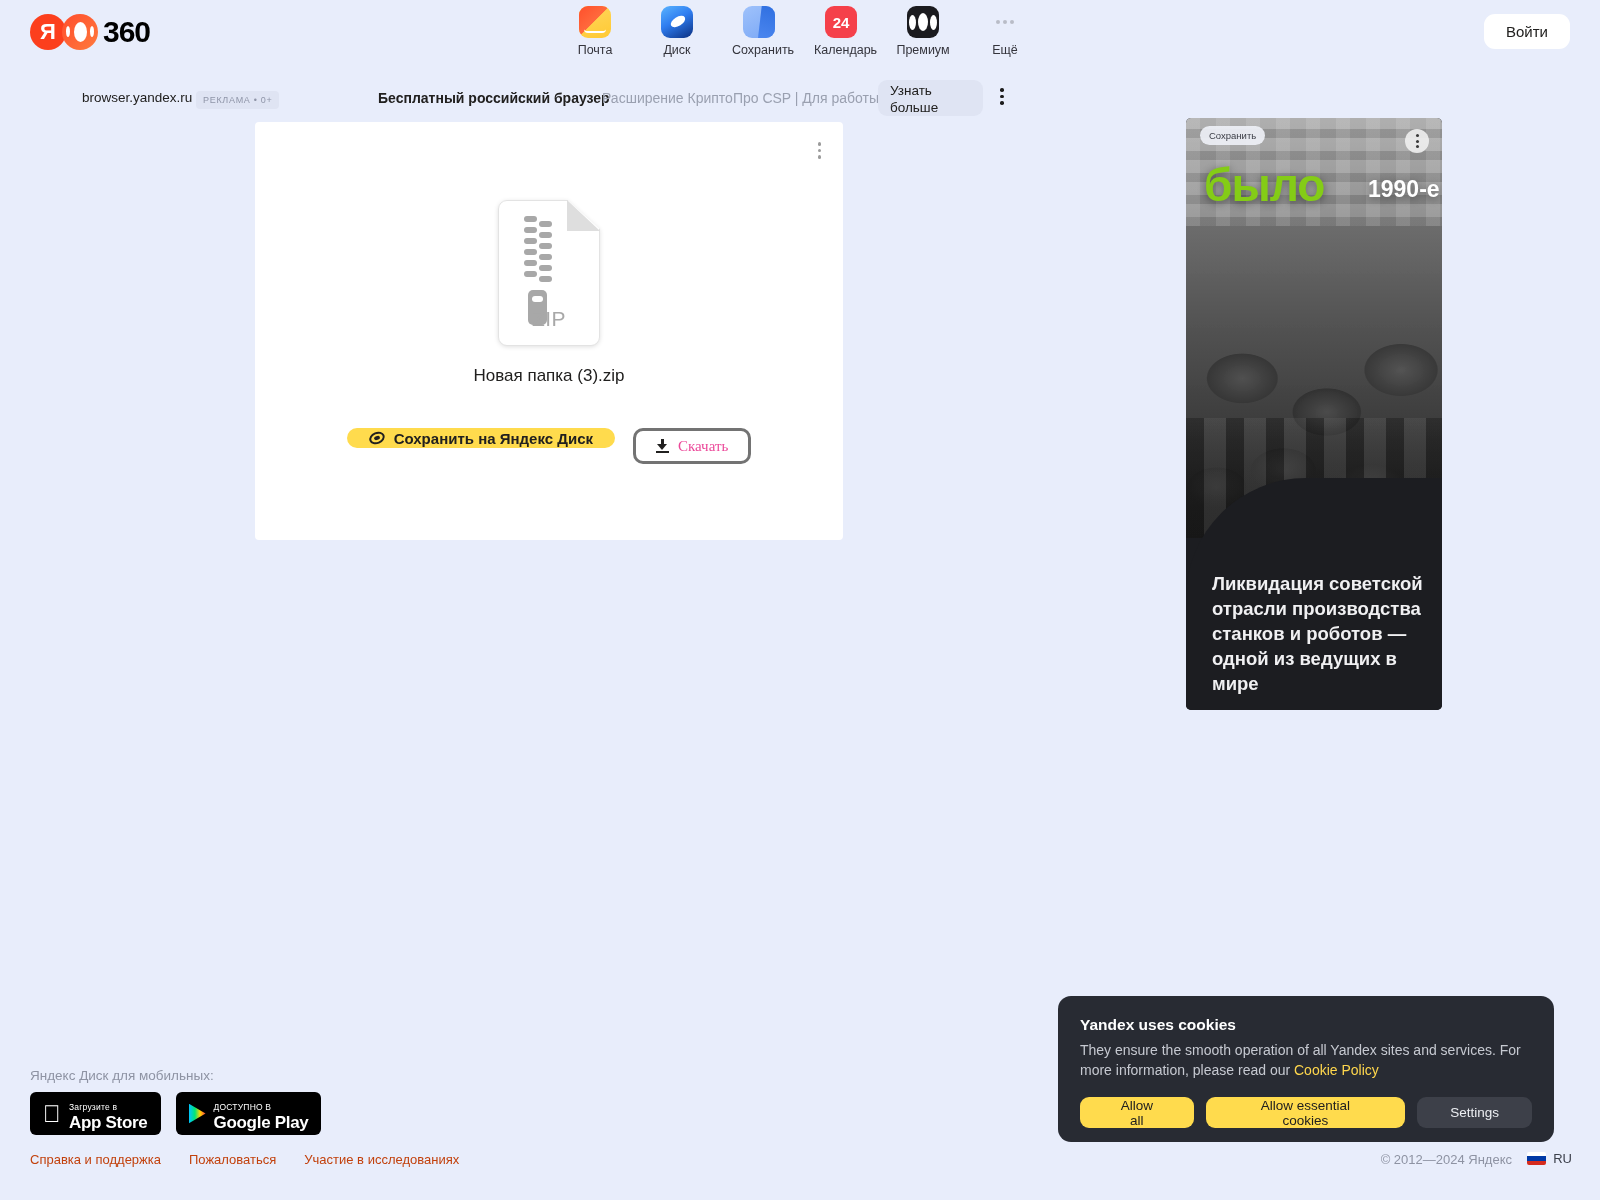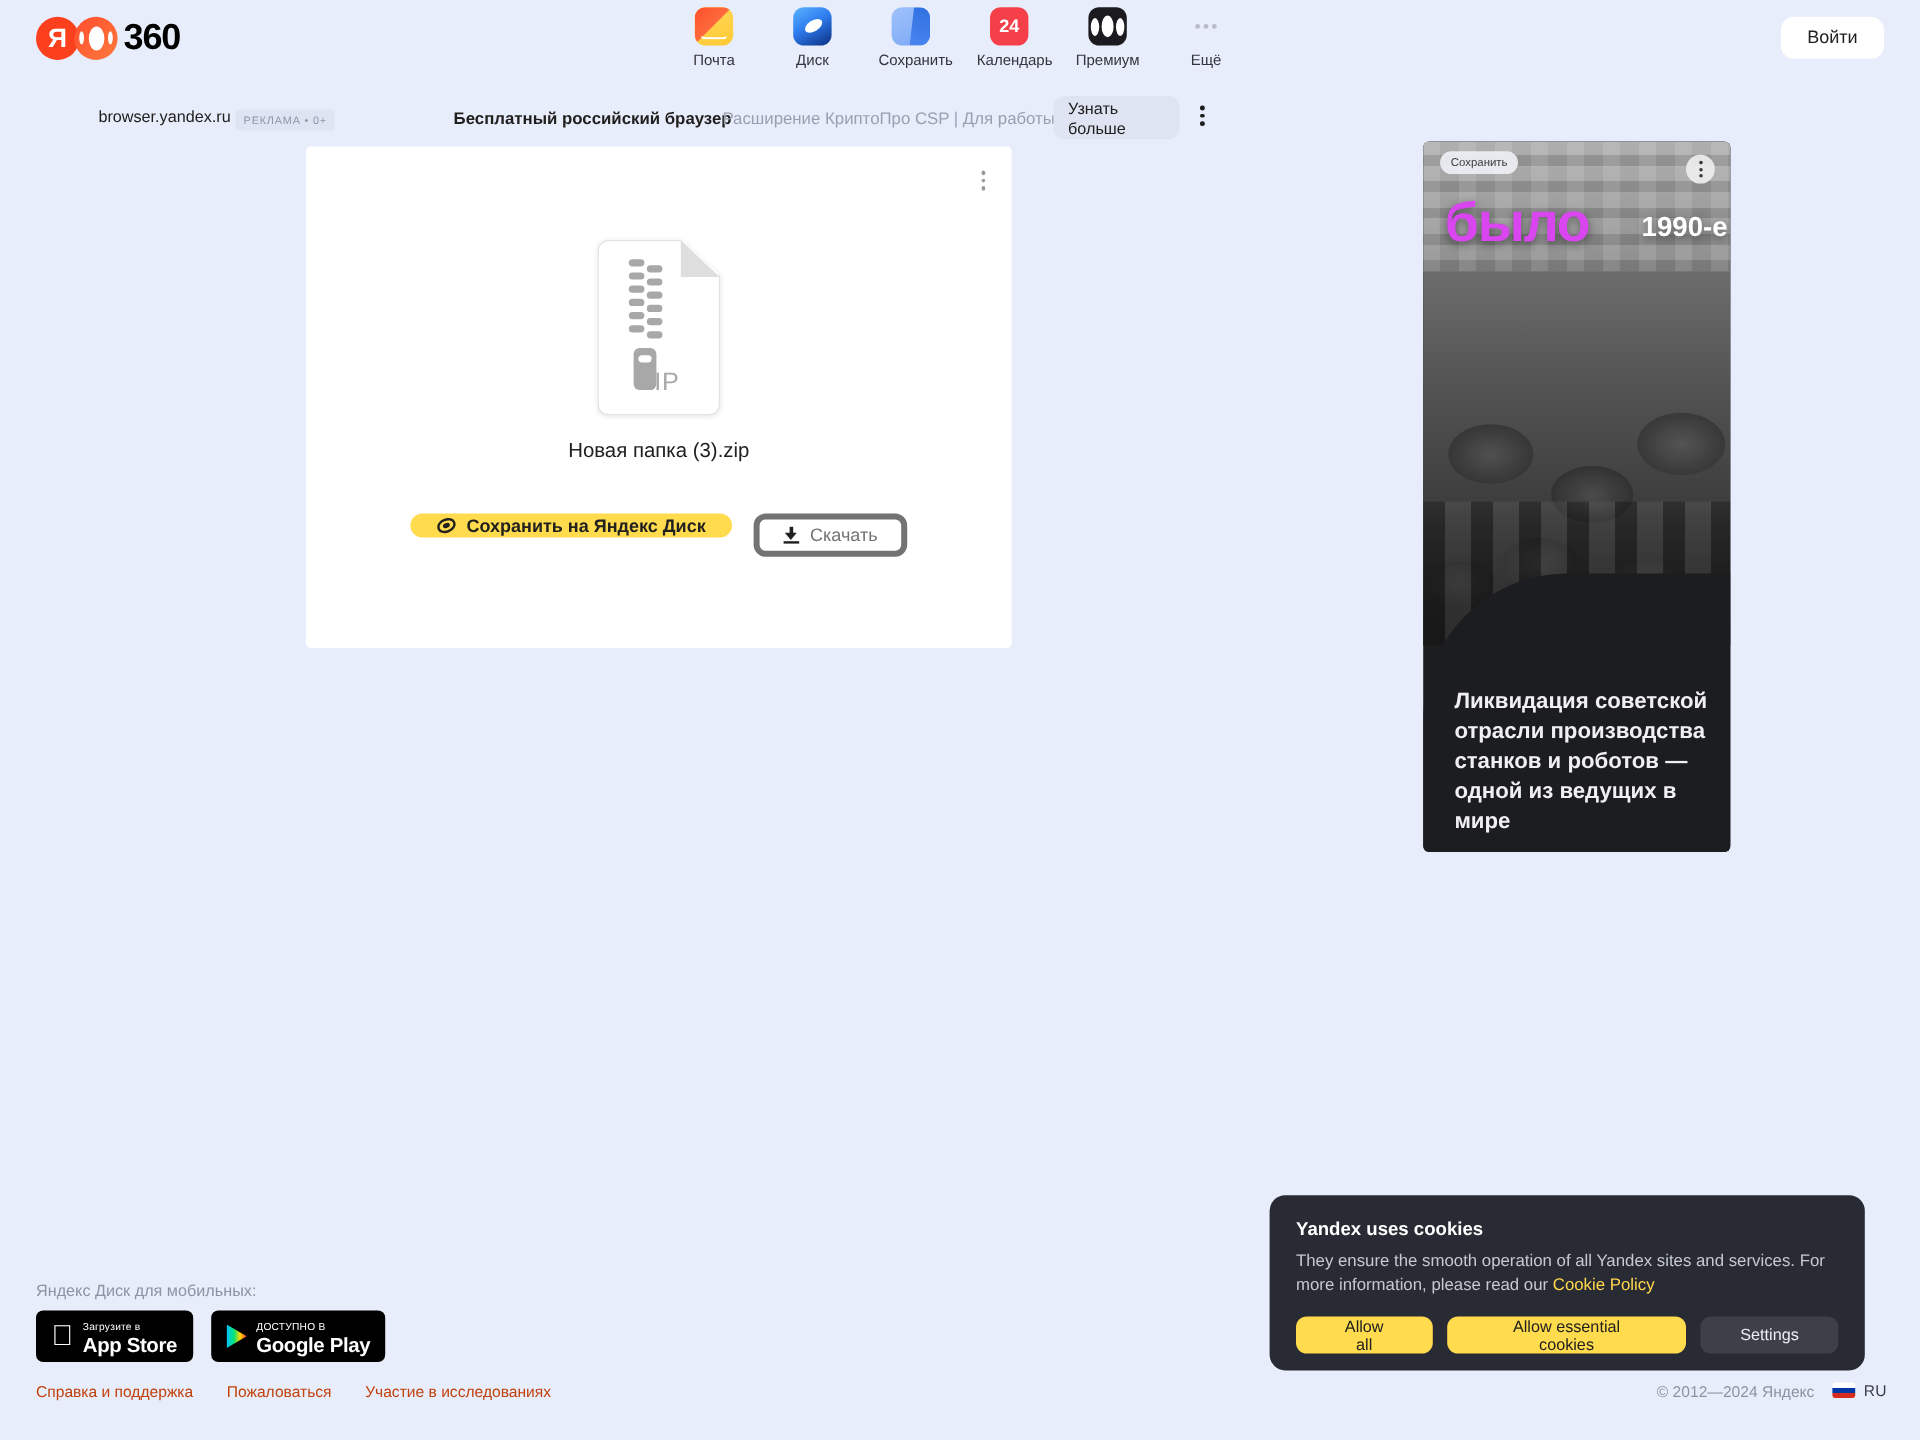--- a/index.html
+++ b/index.html
@@ -141,23 +141,23 @@
   .card-actions {
     position:absolute; left:0; right:0; top:306px;
     display:flex; justify-content:center; gap:18px;
   }
   .btn-save {
     background:#ffdb4d; border:none; border-radius:10px; cursor:pointer;
     padding:0 22px; height:20px; display:flex; align-items:center; gap:9px;
     font-size:15px; font-weight:700; color:#21201f; font-family:inherit;
   }
   .btn-dl {
-    background:#fff; border:5px solid #737373; border-radius:10px; cursor:pointer;
+    background:#fff; border:3px solid #737373; border-radius:10px; cursor:pointer;
     padding:0 20px; height:36px; display:flex; align-items:center; gap:9px;
-    font-size:15px; color:#737373; font-family:Liberation Sans, sans-serif;
+    font-size:15px; color:#ec4899; font-family:Liberation Serif, serif;
   }
   .disk-glyph { width:16px; height:12px; position:relative; }
   .disk-glyph::before {
     content:""; position:absolute; inset:0; border:2px solid #21201f;
     border-radius:50%; transform:rotate(-22deg);
   }
   .disk-glyph::after {
     content:""; position:absolute; left:5px; top:4px; width:6px; height:4px;
     background:#21201f; border-radius:50%; transform:rotate(-22deg);
   }
@@ -214,21 +214,21 @@
   .soc-kebab {
     position:absolute; right:13px; top:11px; z-index:5;
     width:24px; height:24px; border-radius:50%;
     background:rgba(240,240,240,.9);
     display:flex; flex-direction:column; align-items:center; justify-content:center; gap:2.5px;
     cursor:pointer;
   }
   .soc-kebab i { width:3px; height:3px; border-radius:50%; background:#3a3a3a; display:block; }
   .soc-bylo {
     position:absolute; left:18px; top:40px; z-index:4;
-    color:#d946ef; font-size:46px; font-weight:700; letter-spacing:-1px;
+    color:#84cc16; font-size:46px; font-weight:700; letter-spacing:-1px;
     text-shadow:0 2px 8px rgba(0,0,0,.45);
   }
   .soc-year {
     position:absolute; left:182px; top:58px; z-index:4;
     color:#fff; font-size:23px; font-weight:700;
     text-shadow:0 2px 8px rgba(0,0,0,.45);
   }
   .soc-body {
     position:absolute; left:26px; right:16px; bottom:14px; z-index:6;
     color:#f0f0f2; font-size:18.5px; font-weight:700; line-height:25px;

